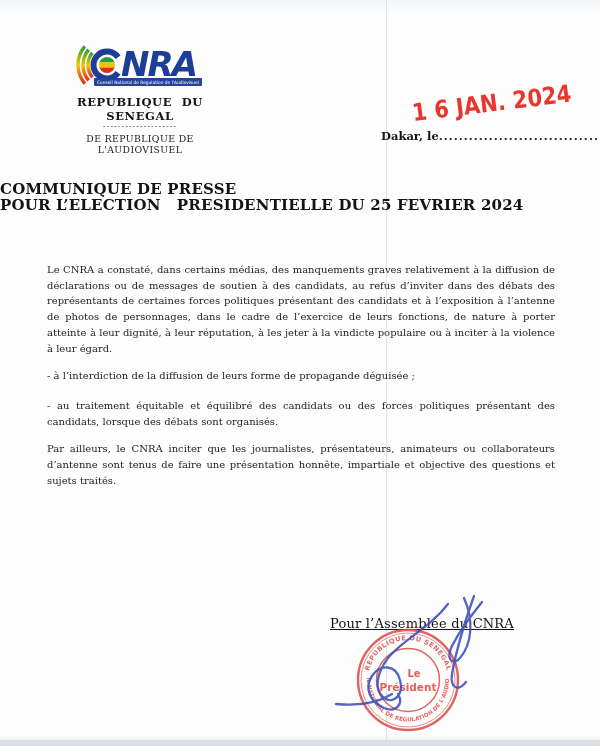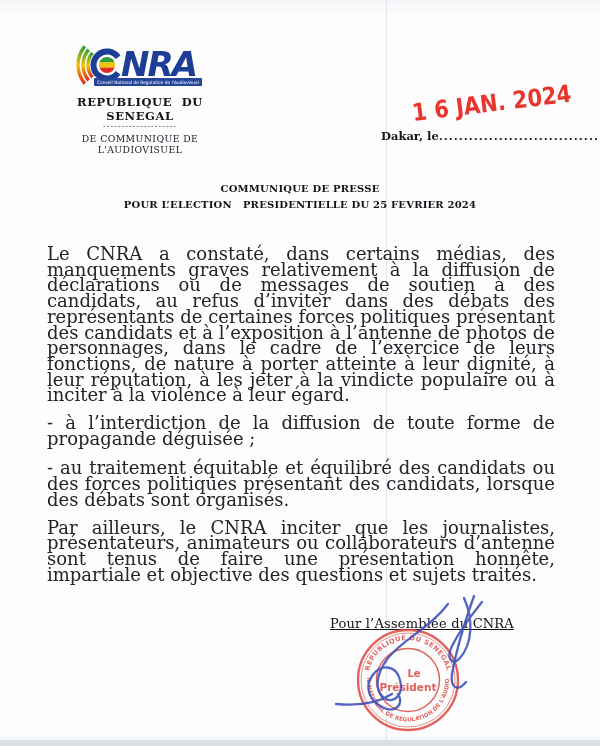--- a/index.html
+++ b/index.html
@@ -22,26 +22,26 @@
   
   .dateline { position:absolute; left:381px; top:129px; font-size:11.5px; font-weight:bold; color:#15151a; white-space:nowrap; }
   .dateline .dots { letter-spacing:1px; }
   .date-stamp {
     position:absolute; left:414px; top:99px; color:#e8251c; opacity:.92;
     font-family:"DejaVu Sans", sans-serif; font-weight:bold; font-size:24px; white-space:nowrap;
     transform: rotate(-7deg) scaleX(.88); transform-origin:left bottom;
   }
 
   
-  .title { position:absolute; top:181px; left:0; right:0; text-align:center;
-    font-weight:bold; font-size:10px; line-height:16.4px; letter-spacing:.2px; color:#121218; }
+  .title { position:absolute; top:181px; left:0; right:0; 
+    font-weight:bold; font-size:15px; line-height:16.4px; letter-spacing:.2px; color:#121218; }
 
   
-  .body-text { position:absolute; top:246px; left:47px; width:508px;
-    font-size:18px; line-height:15.7px; text-align:justify; color:#23232a; }
+  .body-text { position:absolute; top:262px; left:47px; width:508px;
+    font-size:10px; line-height:15.7px; text-align:justify; color:#23232a; }
   .body-text p { margin:0 0 12px; }
   .body-text p.bullet { margin-bottom:14px; }
 
   
   .signoff { position:absolute; left:330px; top:616px; font-weight:normal; font-size:13px;
     text-decoration:underline; letter-spacing:.2px; color:#121218; }
   .round-stamp { position:absolute; left:352px; top:624px; opacity:.85; }
   .signature { position:absolute; left:322px; top:594px; opacity:.88; }
 </style>
 </head>
@@ -75,34 +75,34 @@
           <rect x="25" y="23.6" width="16" height="5.4" fill="#e02a22"></rect>
         </g>
         <path d="M44.06,13.26 A13.5,13.5 0 1 0 44.06,28.74" fill="none" stroke="#1c3e96" stroke-width="6"></path>
       </g>
       <text x="47" y="32" font-family="DejaVu Sans, sans-serif" font-weight="bold" font-style="italic" font-size="34" letter-spacing="-2" fill="#1c3e96">NRA</text>
       <rect x="20" y="34" width="108" height="8" rx="1" fill="#24449a"></rect>
       <text x="74" y="40" text-anchor="middle" font-family="DejaVu Sans, sans-serif" font-size="4.6" fill="#ffffff" textLength="102" lengthAdjust="spacingAndGlyphs">Conseil National de Regulation de l'Audiovisuel</text>
     </svg>
     <div class="republic">REPUBLIQUE DU SENEGAL</div>
     <div class="lh-divider">--------------------</div>
-    <div class="council">DE COMMUNIQUE  DE L'AUDIOVISUEL</div>
+    <div class="council">DE REPUBLIQUE  DE L'AUDIOVISUEL</div>
   </div>
 
   <div class="dateline"><span>Dakar, le</span><span class="dots">.................................</span></div>
   <div class="date-stamp">1 6 JAN. 2024</div>
 
   <div class="title">
     <div>COMMUNIQUE DE PRESSE</div>
     <div>POUR L’ELECTION&nbsp;&nbsp; PRESIDENTIELLE DU 25 FEVRIER 2024</div>
   </div>
 
   <div class="body-text">
     <p>Le CNRA a constaté, dans certains médias, des manquements graves relativement à la diffusion de déclarations ou de messages de soutien à des candidats, au refus d’inviter dans des débats des représentants de certaines forces politiques présentant des candidats et à l’exposition à l’antenne de photos de personnages, dans le cadre de l’exercice de leurs fonctions, de nature à porter atteinte à leur dignité, à leur réputation, à les jeter à la vindicte populaire ou à inciter à la violence à leur égard.</p>
-    <p class="bullet">- à l’interdiction de la diffusion de toute forme de propagande déguisée ;</p>
+    <p class="bullet">- à l’interdiction de la diffusion de leurs forme de propagande déguisée ;</p>
     <p>- au traitement équitable et équilibré des candidats ou des forces politiques présentant des candidats, lorsque des débats sont organisés.</p>
     <p>Par ailleurs, le CNRA inciter que les journalistes, présentateurs, animateurs ou collaborateurs d’antenne sont tenus de faire une présentation honnête, impartiale et objective des questions et sujets traités.</p>
   </div>
 
   <div class="signoff">Pour l’Assemblée du CNRA</div>
 
   <svg class="round-stamp" width="112" height="112" viewBox="0 0 112 112">
     <defs>
       <path id="stampTop" d="M17.4,45.6 A40,40 0 0 1 94.6,45.6"></path>
       <path id="stampBot" d="M15.2,52.4 A41,41 0 1 0 96.8,52.4"></path>

